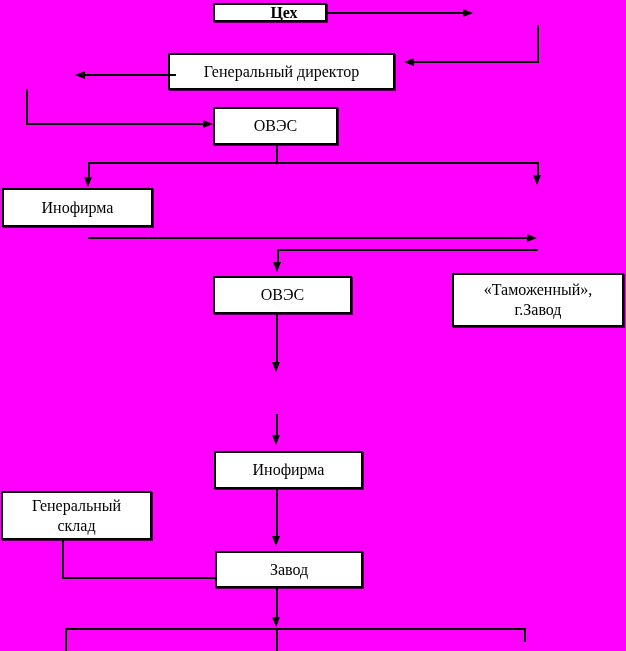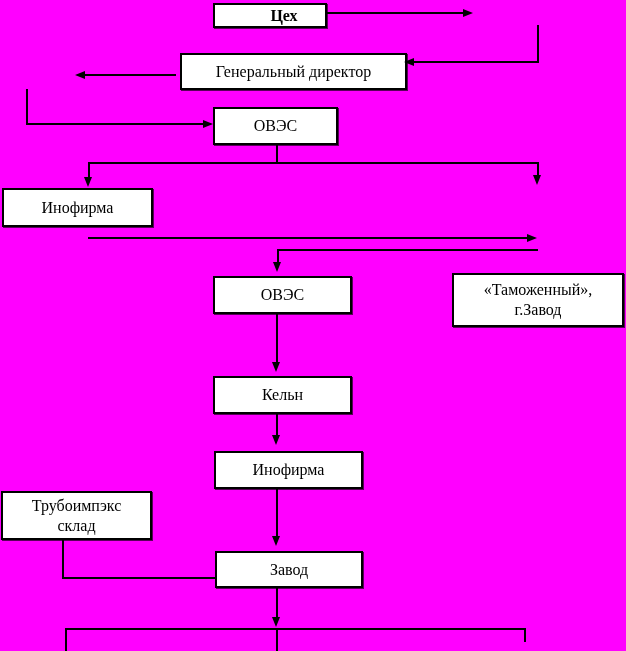--- a/index.html
+++ b/index.html
@@ -24,22 +24,22 @@
   }
   .hline,.vline{position:absolute;background:#000000;}
   .hline{height:2px;}
   .vline{width:2px;}
   .ah{position:absolute;width:0;height:0;}
   .ah-right{border-left:10px solid #000;border-top:4px solid transparent;border-bottom:4px solid transparent;}
   .ah-left{border-right:10px solid #000;border-top:4px solid transparent;border-bottom:4px solid transparent;}
   .ah-down{border-top:10px solid #000;border-left:4px solid transparent;border-right:4px solid transparent;}
 
   
-  .n-tseh{left:213px;top:3px;width:114px;height:25px;font-weight:bold;padding-left:28px;}
-  .n-director{left:180px;top:53px;width:227px;height:37px;}
+  .n-tseh{left:213px;top:3px;width:114px;height:19px;font-weight:bold;padding-left:28px;}
+  .n-director{left:168px;top:53px;width:227px;height:37px;}
   .n-oves1{left:213px;top:107px;width:125px;height:38px;}
   .n-inofirma1{left:2px;top:188px;width:151px;height:39px;}
   .n-oves2{left:213px;top:276px;width:139px;height:38px;}
   .n-truboimpeks{left:452px;top:273px;width:172px;height:54px;}
   .n-keln{left:213px;top:376px;width:139px;height:38px;}
   .n-inofirma2{left:214px;top:451px;width:149px;height:38px;}
   .n-tamozhenny{left:1px;top:491px;width:151px;height:49px;}
   .n-zavod{left:215px;top:551px;width:148px;height:37px;align-items:center;}
 
   
@@ -84,28 +84,25 @@
   <div class="node n-inofirma1">
     <span>Инофирма</span>
   </div>
   <div class="node n-oves2">
     <span>ОВЭС</span>
   </div>
   <div class="node n-truboimpeks">
     <span>«Таможенный»,</span>
     <span>г.Завод</span>
   </div>
-  <div class="node n-keln">
-    <span>Кельн</span>
-  </div>
   <div class="node n-inofirma2">
     <span>Инофирма</span>
   </div>
   <div class="node n-tamozhenny">
-    <span>Трубоимпэкс</span>
+    <span>Генеральный</span>
     <span>склад</span>
   </div>
   <div class="node n-zavod">
     <span>Завод</span>
   </div>
 
   <div class="hline l-a1"></div>
   <div class="ah ah-right a-a1"></div>
 
   <div class="vline l-b1"></div>

